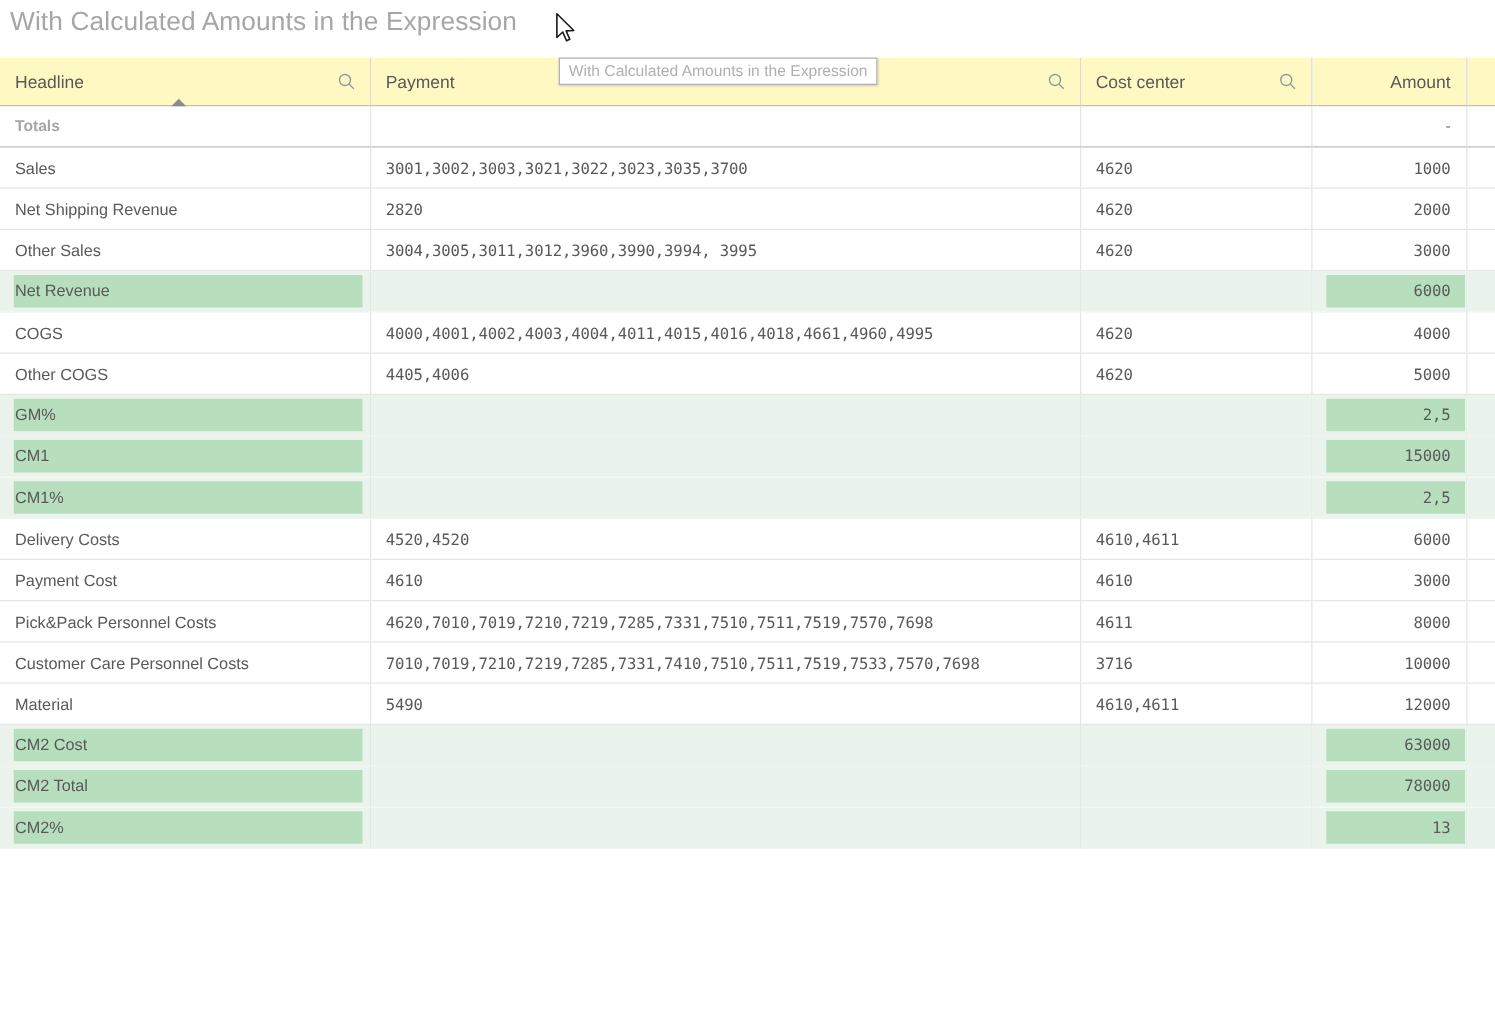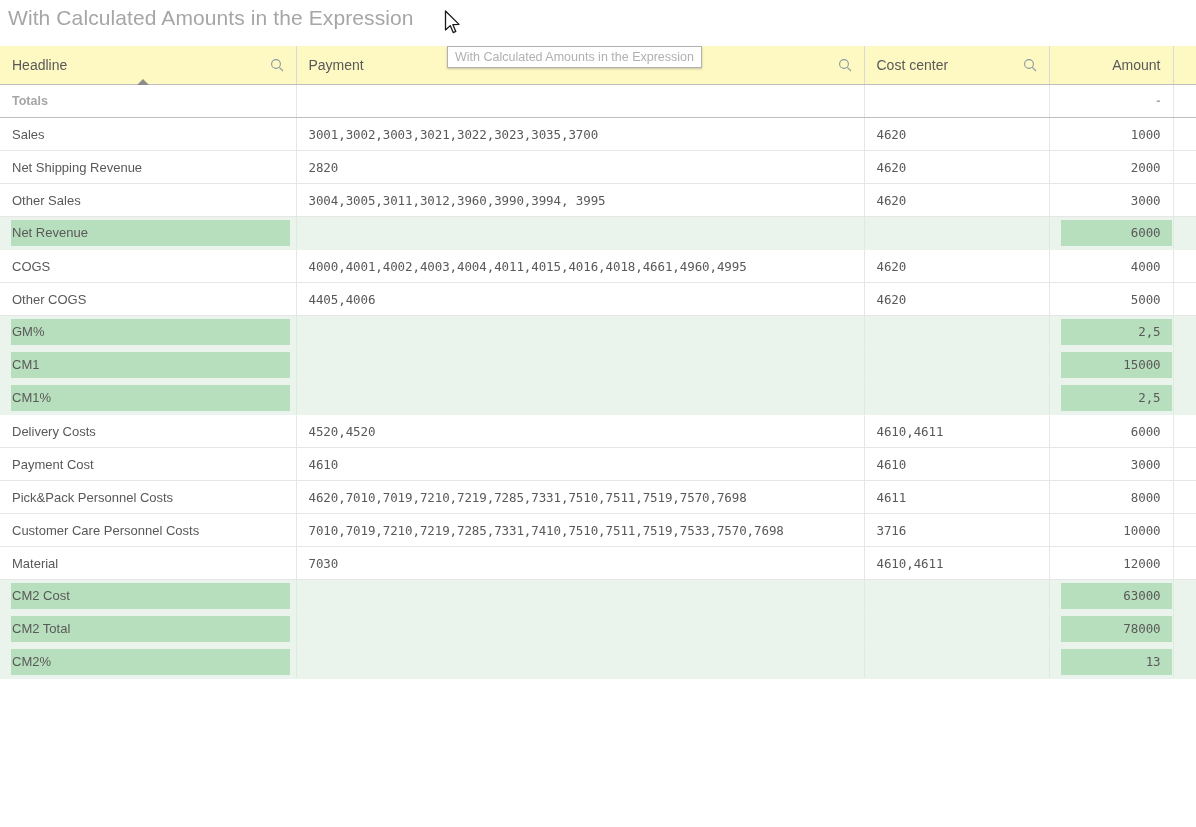--- a/index.html
+++ b/index.html
@@ -381,21 +381,21 @@
         </tr>
         <tr>
           <td>Customer Care Personnel Costs</td>
           <td class="mono">7010,7019,7210,7219,7285,7331,7410,7510,7511,7519,7533,7570,7698</td>
           <td class="mono">3716</td>
           <td class="num mono">10000</td>
           <td class="pad-col"></td>
         </tr>
         <tr>
           <td>Material</td>
-          <td class="mono">7030</td>
+          <td class="mono">5490</td>
           <td class="mono">4610,4611</td>
           <td class="num mono">12000</td>
           <td class="pad-col"></td>
         </tr>
         <tr class="hl">
           <td class="bar-cell bar-headline">
             <div class="bar-box">
               <div class="bar-fill"></div>
               <div class="bar-text">CM2 Cost</div>
             </div>

